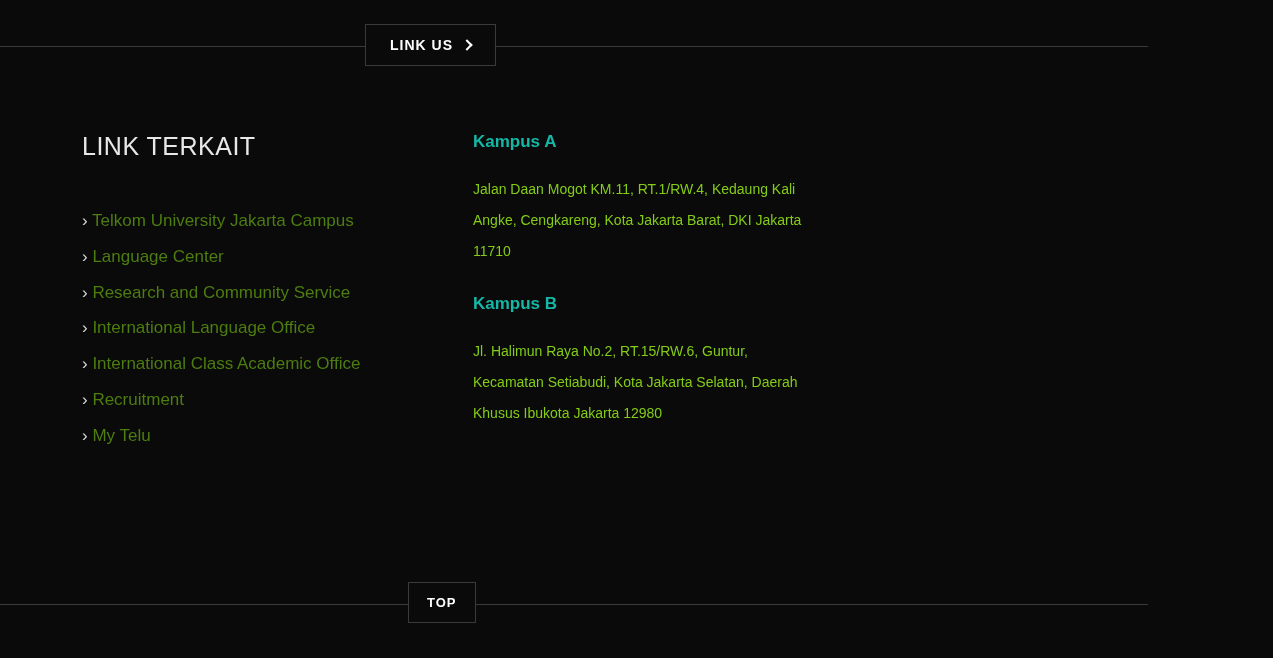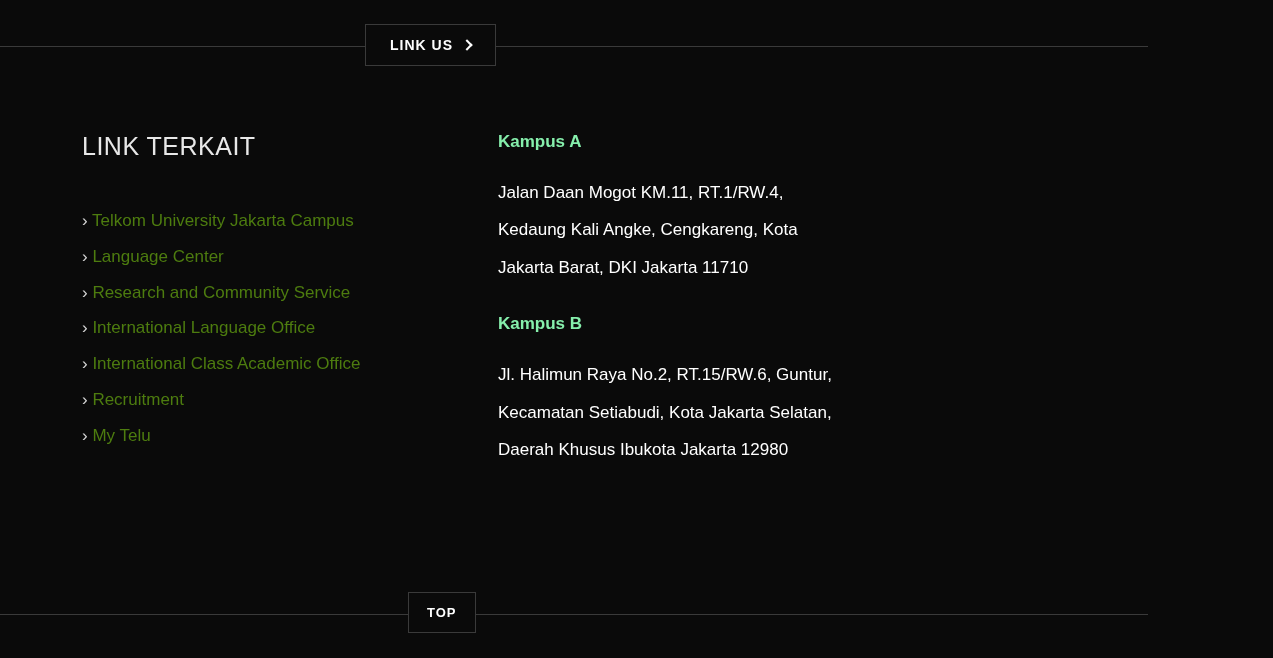--- a/index.html
+++ b/index.html
@@ -49,21 +49,21 @@
     height: 8px;
     border-top: 2px solid #fff;
     border-right: 2px solid #fff;
     transform: rotate(45deg);
   }
 
   
   .cols {
     display: flex;
     padding: 60px 100px 0 82px;
-    gap: 96px;
+    gap: 71px;
   }
   .col { flex: 1; }
   .col-links { flex: 0 0 320px; }
   .col-contact { flex: 0 0 330px; }
   .col-addr { flex: 1; }
 
   h2.link-title {
     font-size: 25px;
     font-weight: 400;
     color: #e8e8e8;
@@ -92,35 +92,35 @@
 
   .contact-line {
     font-size: 17px;
     color: #e0e0e0;
     margin-bottom: 28px;
   }
 
   .campus-head {
     font-size: 17px;
     font-weight: 700;
-    color: #86efac;
+    color: #14b8a6;
     margin-bottom: 22px;
   }
   .campus-addr {
-    font-size: 17px;
-    color: #ffffff;
+    font-size: 14px;
+    color: #84cc16;
     line-height: 2.2;
     margin-bottom: 28px;
     max-width: 340px;
   }
 
   
   .bottom-row {
     position: absolute;
-    bottom: 8px;
+    bottom: 18px;
     left: 0;
     width: 100%;
     height: 60px;
     text-decoration: underline;
   }
   .bottom-line {
     position: absolute;
     top: 24px;
     left: 0;
     right: 125px;

